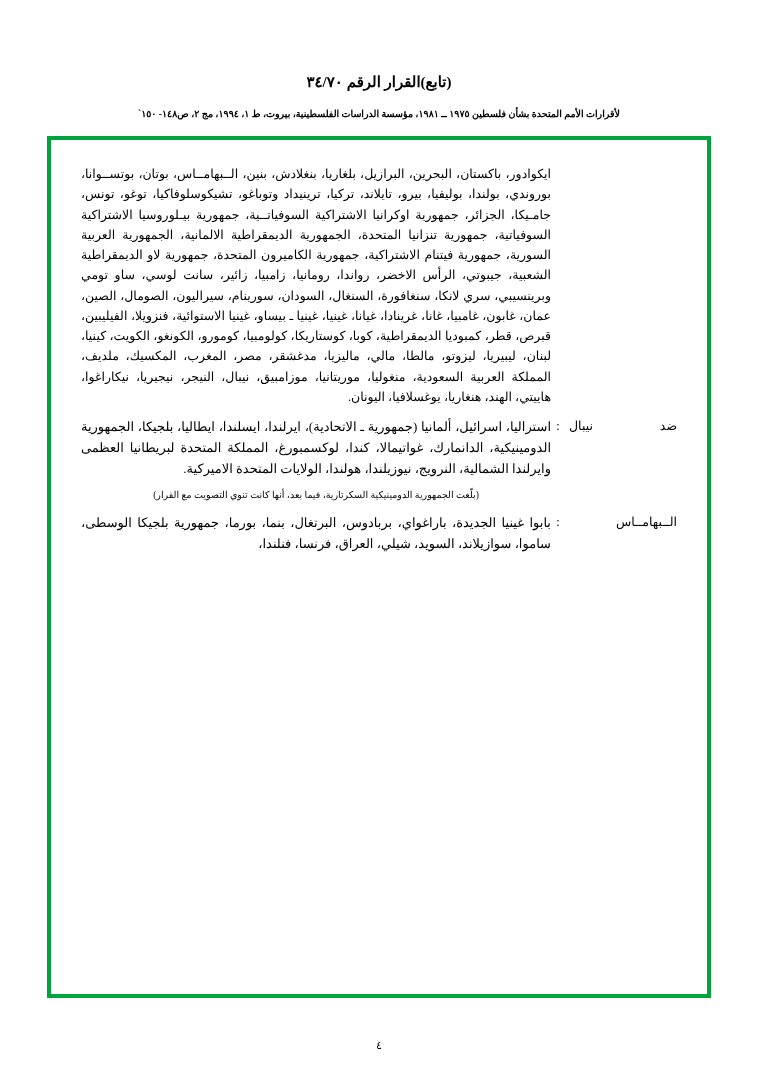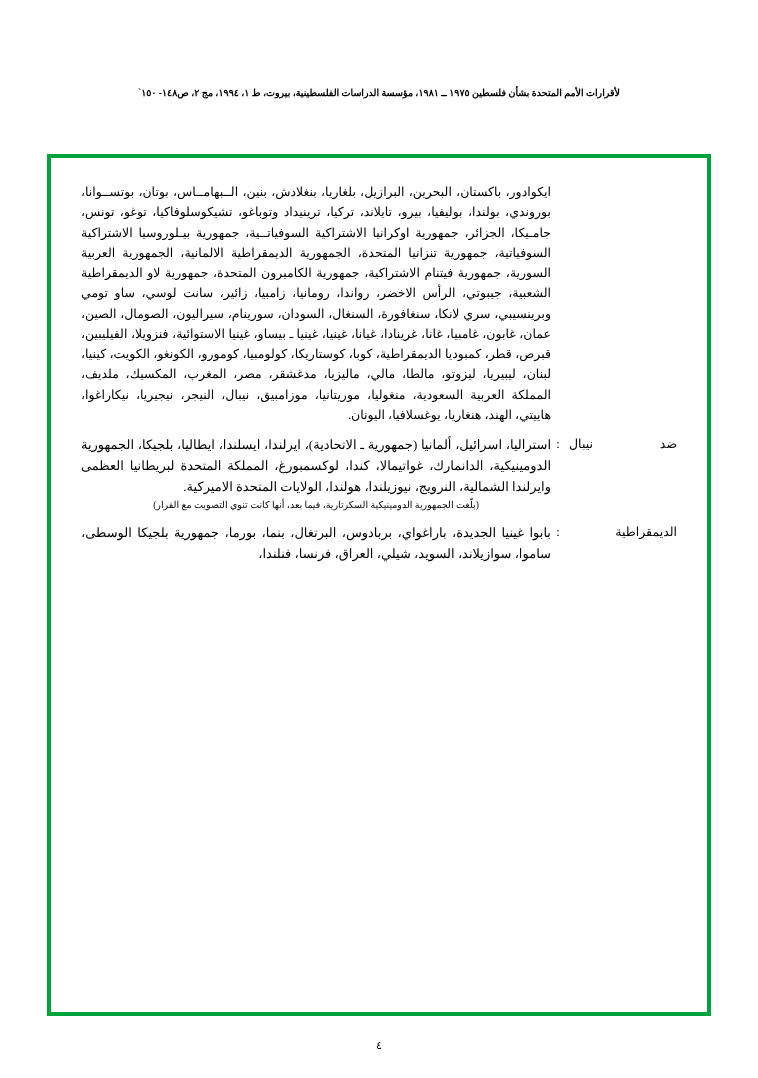--- a/index.html
+++ b/index.html
@@ -32,21 +32,21 @@
     line-height: 1.4;
   }
   .doc-source {
     font-size: 9.5px;
     font-weight: bold;
     margin-top: 15px;
     line-height: 1.4;
   }
   .frame {
     position: absolute;
-    top: 154px;
+    top: 136px;
     right: 47px;
     left: 47px;
     height: 862px;
     border: 4px solid #00a33c;
     box-sizing: border-box;
     background: #ffffff;
   }
   .frame-inner {
     position: absolute;
     top: 24px;
@@ -90,56 +90,57 @@
     line-height: 1.62;
     text-align: justify;
     text-align-last: right;
   }
   .indent-col {
     margin-right: 126px;
   }
   .note {
     font-size: 9.5px;
     line-height: 1.45;
-    margin-top: 2px;
+    margin-top: 10px;
     text-align: center;
   }
   .page-number {
     position: absolute;
     bottom: 26px;
     left: 0;
     right: 0;
     text-align: center;
     font-size: 11px;
   }
 </style>
 </head>
 <body>
 
 <div class="page">
 
   <div class="header-block">
+    <div class="doc-title">(تابع)القرار الرقم ٣٤/٧٠</div>
     <div class="doc-source">ﻷقرارات الأمم المتحدة بشأن فلسطين ١٩٧٥ ــ ١٩٨١، مؤسسة الدراسات الفلسطينية، بيروت، ط ١، ١٩٩٤، مج ٢، ص١٤٨- ١٥٠`</div>
   </div>
 
   <div class="frame">
     <div class="frame-inner">
 
       <div class="body-text indent-col">ايكوادور، باكستان، البحرين، البرازيل، بلغاريا، بنغلادش، بنين، الــبهامــاس، بوتان، بوتســوانا، بوروندي، بولندا، بوليفيا، بيرو، تايلاند، تركيا، ترينيداد وتوباغو، تشيكوسلوفاكيا، توغو، تونس، جامـيكا، الجزائر، جمهورية اوكرانيا الاشتراكية السوفياتــية، جمهورية بيـلوروسيا الاشتراكية السوفياتية، جمهورية تنزانيا المتحدة، الجمهورية الديمقراطية الالمانية، الجمهورية العربية السورية، جمهورية فيتنام الاشتراكية، جمهورية الكاميرون المتحدة، جمهورية لاو الديمقراطية الشعبية، جيبوتي، الرأس الاخضر، رواندا، رومانيا، زامبيا، زائير، سانت لوسي، ساو تومي وبرينسيبي، سري لانكا، سنغافورة، السنغال، السودان، سورينام، سيراليون، الصومال، الصين، عمان، غابون، غامبيا، غانا، غرينادا، غيانا، غينيا، غينيا ـ بيساو، غينيا الاستوائية، فنزويلا، الفيليبين، قبرص، قطر، كمبوديا الديمقراطية، كوبا، كوستاريكا، كولومبيا، كومورو، الكونغو، الكويت، كينيا، لبنان، ليبيريا، ليزوتو، مالطا، مالي، ماليزيا، مدغشقر، مصر، المغرب، المكسيك، ملديف، المملكة العربية السعودية، منغوليا، موريتانيا، موزامبيق، نيبال، النيجر، نيجيريا، نيكاراغوا، هاييتي، الهند، هنغاريا، يوغسلافيا، اليونان.</div>
 
       <div class="para-block">
         <div class="vote-label">ضد نيبال</div>
         <div class="vote-colon">:</div>
         <div class="vote-list">استراليا، اسرائيل، ألمانيا (جمهورية ـ الاتحادية)، ايرلندا، ايسلندا، ايطاليا، بلجيكا، الجمهورية الدومينيكية، الدانمارك، غواتيمالا، كندا، لوكسمبورغ، المملكة المتحدة لبريطانيا العظمى وايرلندا الشمالية، النرويج، نيوزيلندا، هولندا، الولايات المتحدة الاميركية.</div>
       </div>
 
       <div class="note indent-col">(بلّغت الجمهورية الدومينيكية السكرتارية، فيما بعد، أنها كانت تنوي التصويت مع القرار)</div>
 
       <div class="para-block">
-        <div class="vote-label">الديمقراطية</div>
+        <div class="vote-label">الــبهامــاس</div>
         <div class="vote-colon">:</div>
         <div class="vote-list">بابوا غينيا الجديدة، باراغواي، بربادوس، البرتغال، بنما، بورما، جمهورية بلجيكا الوسطى، ساموا، سوازيلاند، السويد، شيلي، العراق، فرنسا، فنلندا،</div>
       </div>
 
     </div>
   </div>
 
   <div class="page-number">٤</div>
 
 </div>

